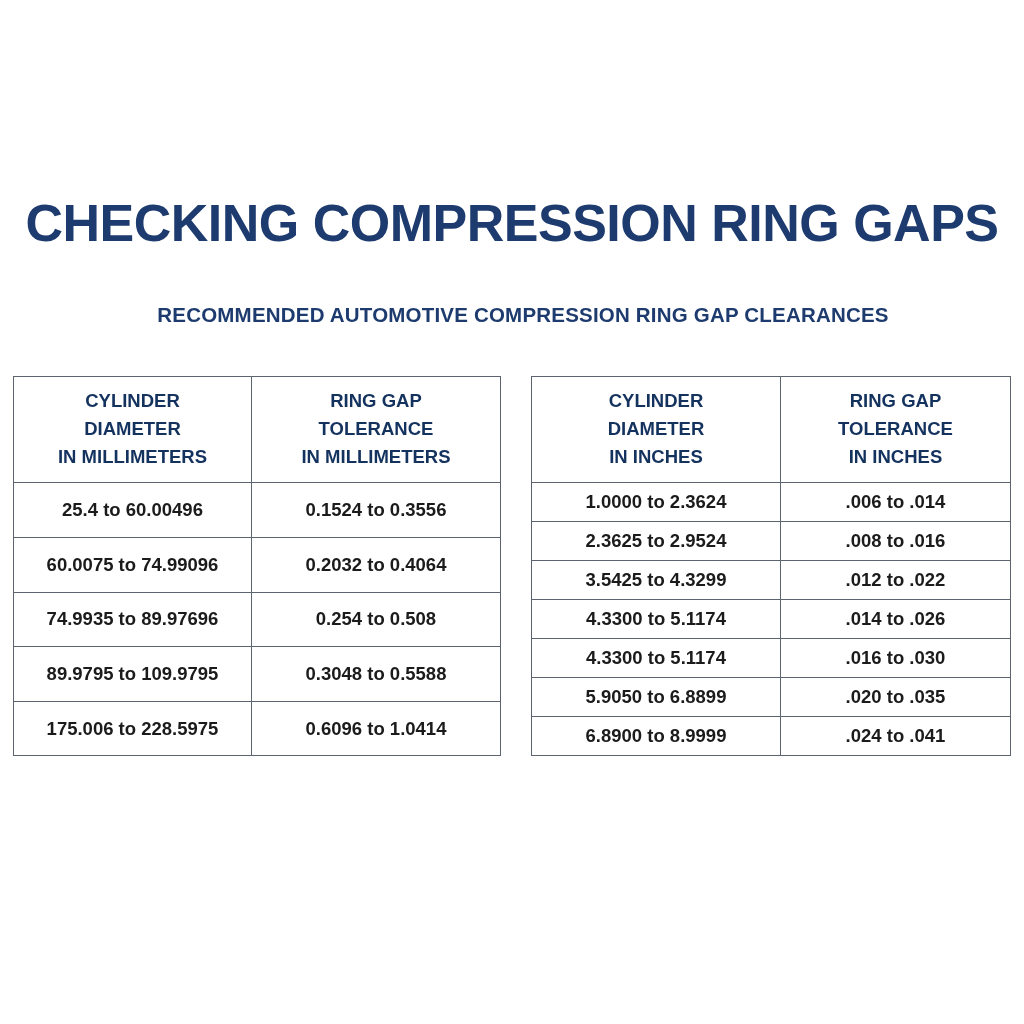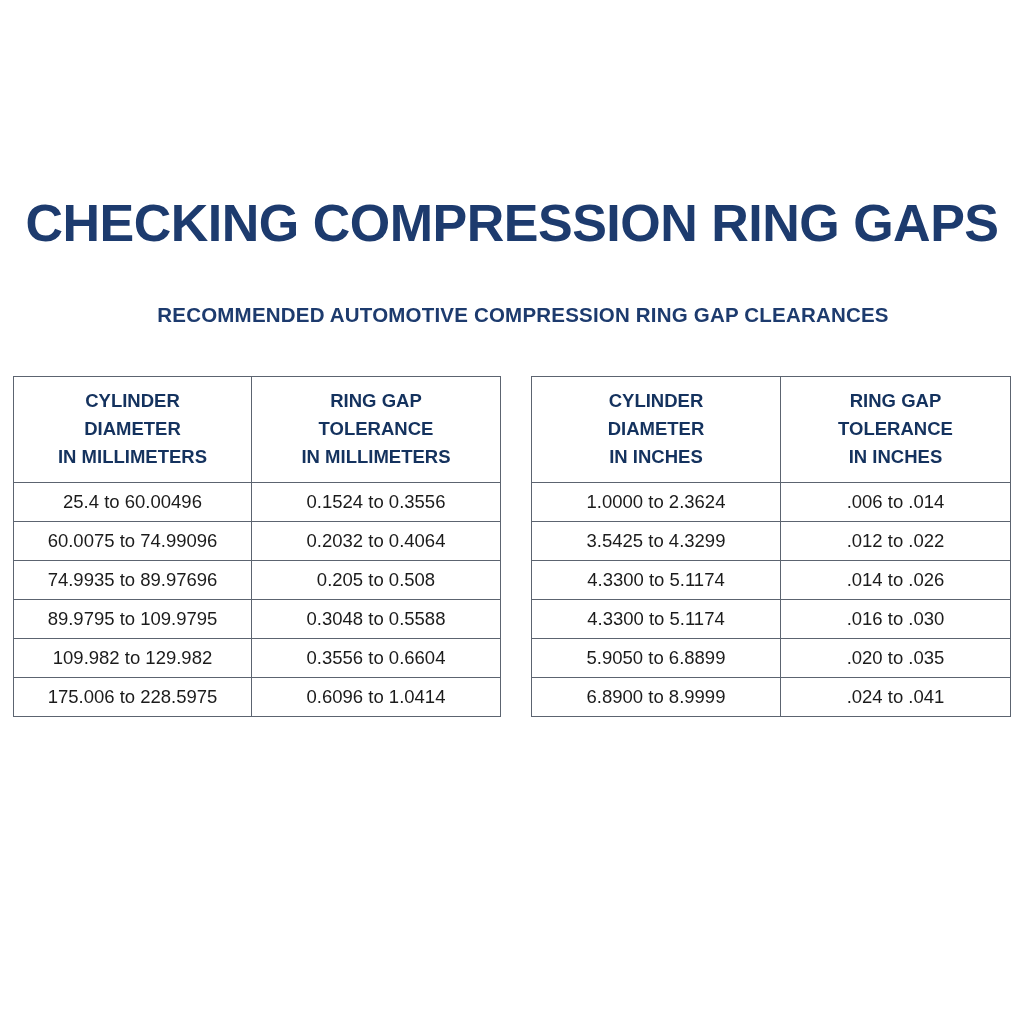--- a/index.html
+++ b/index.html
@@ -70,21 +70,21 @@
     font-size: 18.5px;
     font-weight: bold;
     line-height: 1.52;
     padding: 10px 6px 11px 6px;
     height: 92px;
     box-sizing: border-box;
     margin-top: 8px;
   }
   table.gap-table td {
     font-size: 18.5px;
-    font-weight: normal;
+    font-weight: bold;
     height: 39px;
     padding: 0 6px;
     box-sizing: border-box;
     color: #1b1b1b;
   }
   .t-left  th:nth-child(1), .t-left  td:nth-child(1) { width: 238px; }
   .t-left  th:nth-child(2), .t-left  td:nth-child(2) { width: 249px; }
   .t-right th:nth-child(1), .t-right td:nth-child(1) { width: 249px; }
   .t-right th:nth-child(2), .t-right td:nth-child(2) { width: 230px; }
   .hdr-line { display: block; }
@@ -118,29 +118,25 @@
         <tr>
           <td>25.4 to 60.00496</td>
           <td>0.1524 to 0.3556</td>
         </tr>
         <tr>
           <td>60.0075 to 74.99096</td>
           <td>0.2032 to 0.4064</td>
         </tr>
         <tr>
           <td>74.9935 to 89.97696</td>
-          <td>0.205 to 0.508</td>
+          <td>0.254 to 0.508</td>
         </tr>
         <tr>
           <td>89.9795 to 109.9795</td>
           <td>0.3048 to 0.5588</td>
-        </tr>
-        <tr>
-          <td>109.982 to 129.982</td>
-          <td>0.3556 to 0.6604</td>
         </tr>
         <tr>
           <td>175.006 to 228.5975</td>
           <td>0.6096 to 1.0414</td>
         </tr>
       </tbody>
     </table>
 
     <table class="gap-table t-right">
       <thead>
@@ -156,20 +152,24 @@
             <span class="hdr-line">IN INCHES</span>
           </th>
         </tr>
       </thead>
       <tbody>
         <tr>
           <td>1.0000 to 2.3624</td>
           <td>.006 to .014</td>
         </tr>
         <tr>
+          <td>2.3625 to 2.9524</td>
+          <td>.008 to .016</td>
+        </tr>
+        <tr>
           <td>3.5425 to 4.3299</td>
           <td>.012 to .022</td>
         </tr>
         <tr>
           <td>4.3300 to 5.1174</td>
           <td>.014 to .026</td>
         </tr>
         <tr>
           <td>4.3300 to 5.1174</td>
           <td>.016 to .030</td>

